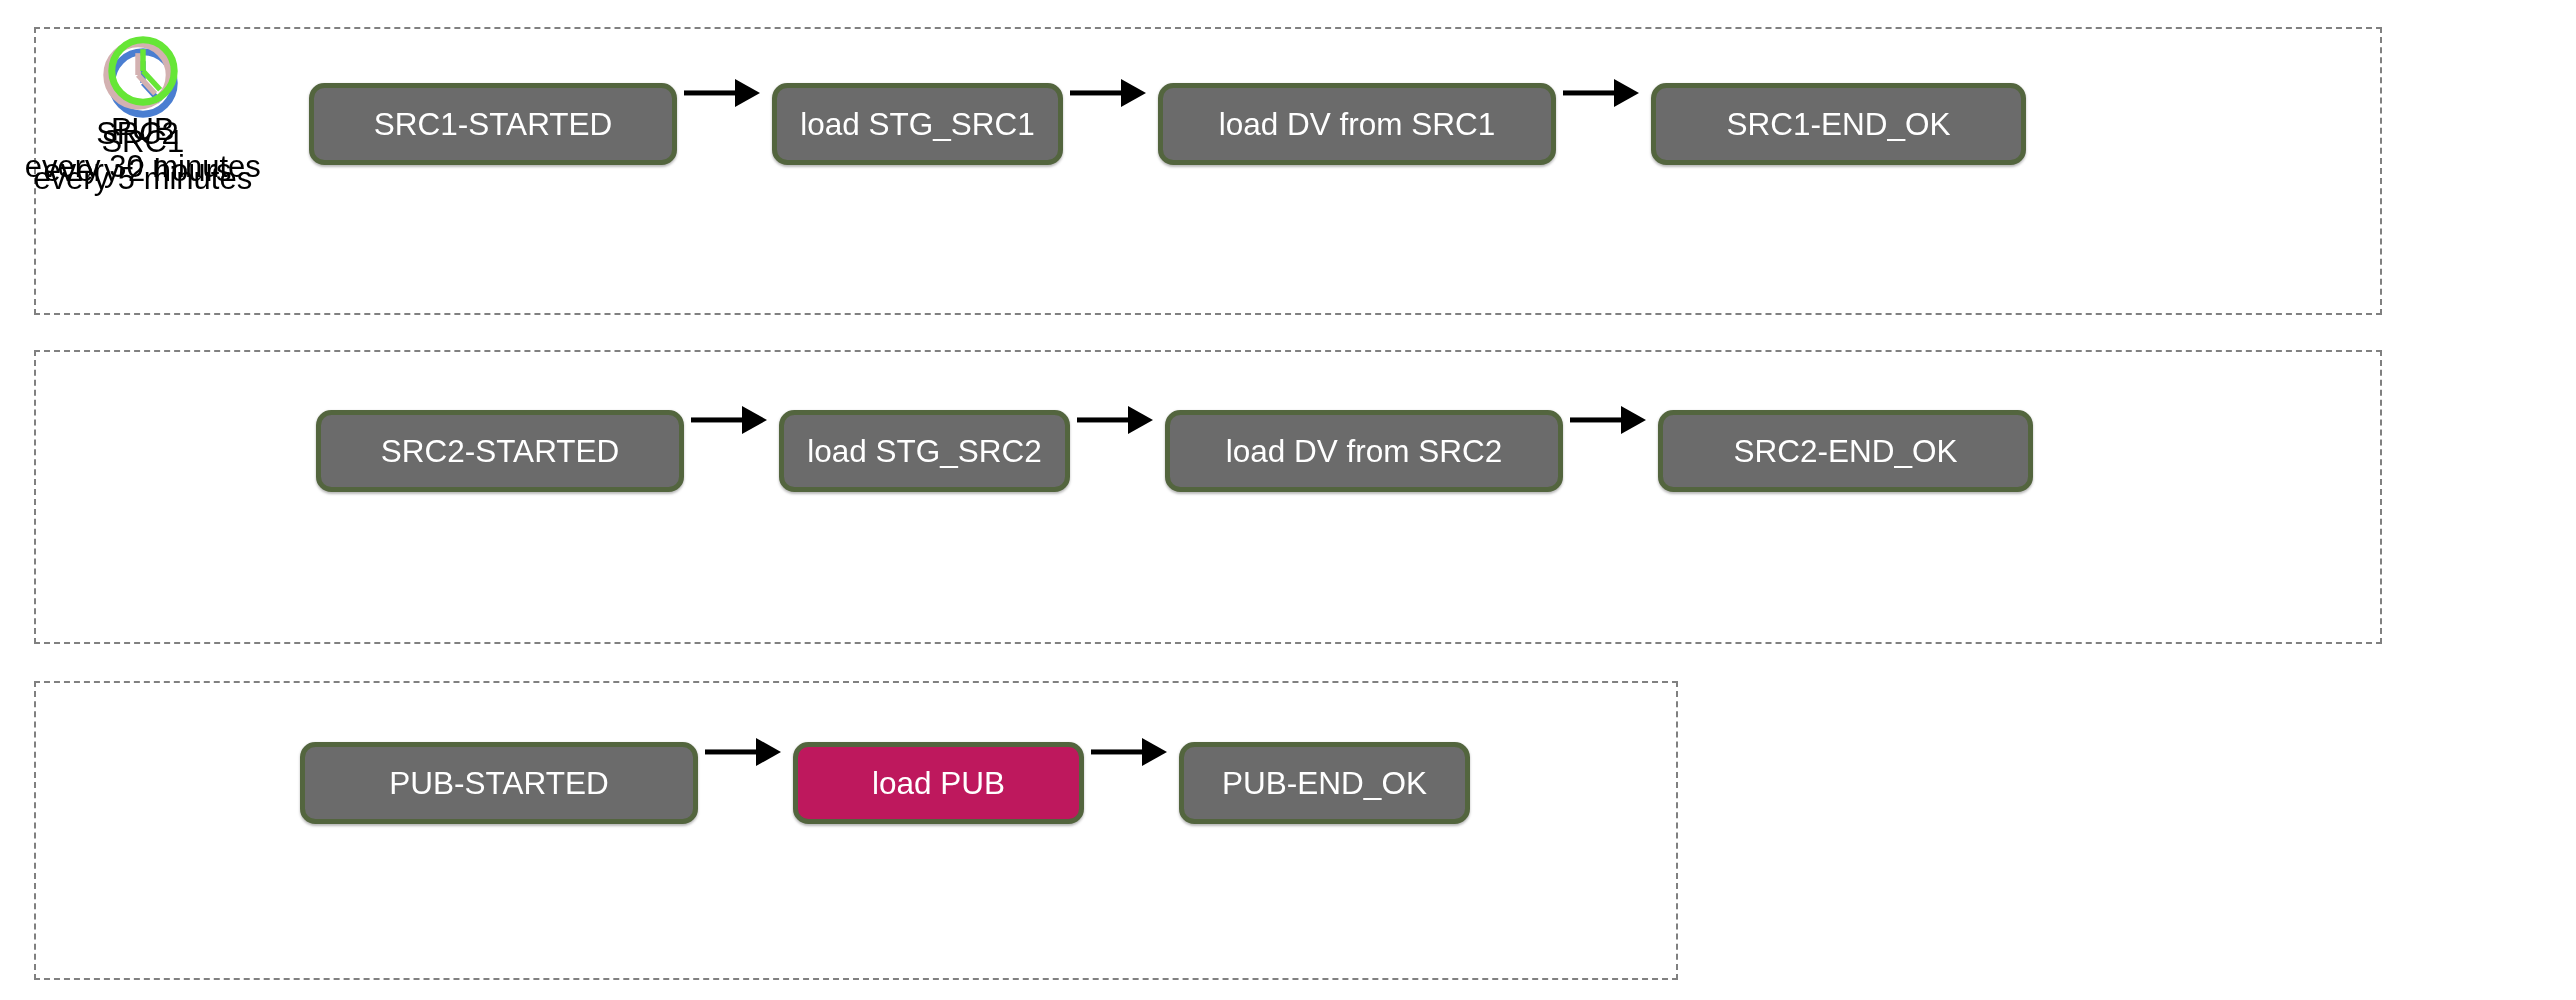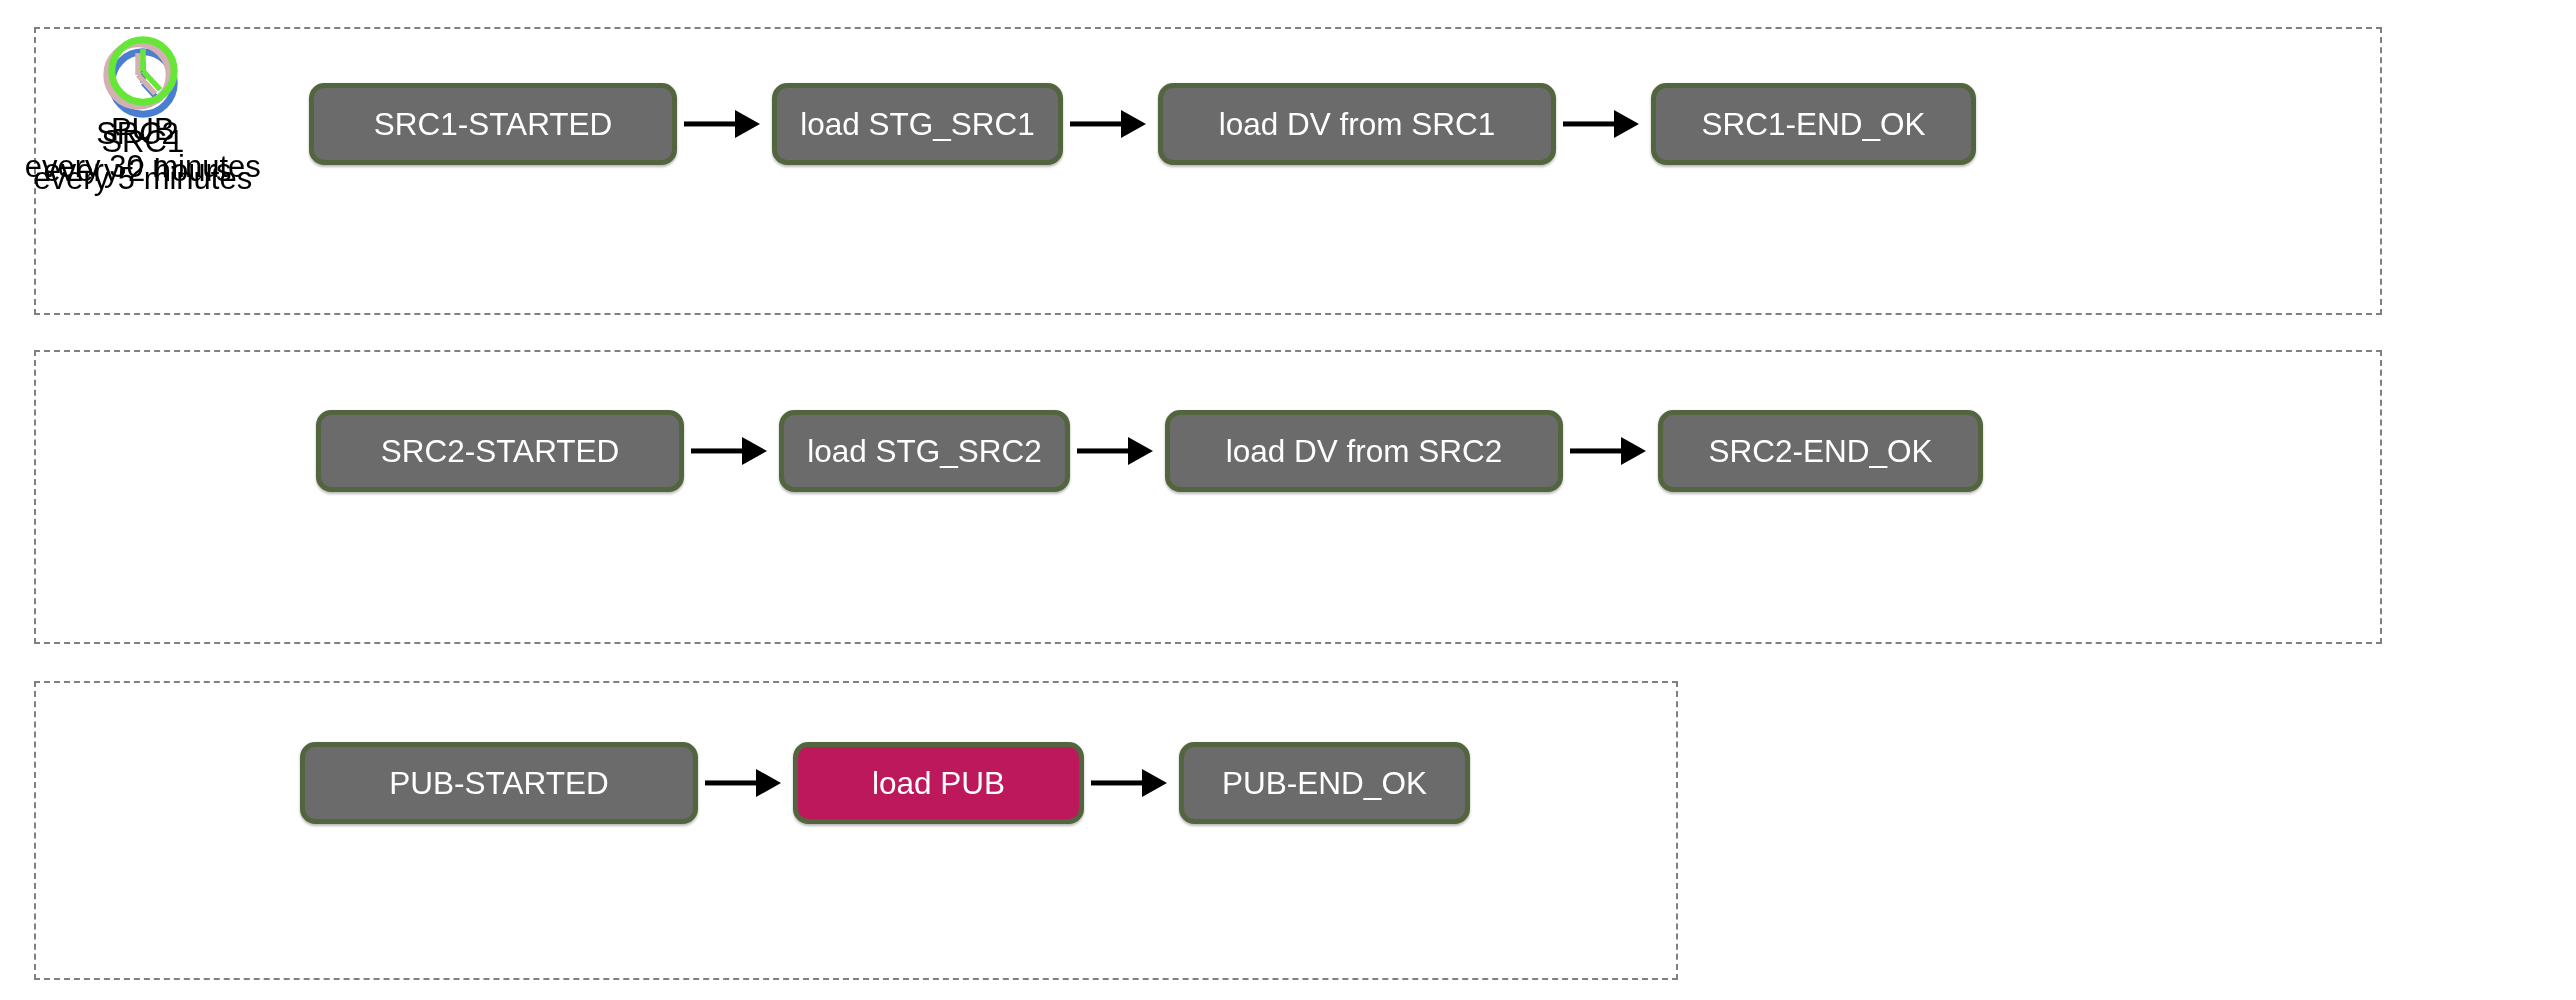--- a/index.html
+++ b/index.html
@@ -54,21 +54,21 @@
     line-height: 1.12;
     white-space: nowrap;
     margin-top: 1.7px;
   }
 
   
   .flow {
     position: absolute;
     display: flex;
     flex-direction: row;
-    align-items: center;
+    align-items: flex-start;
   }
   #flow-src1 { left: 309px; top: 83px; }
   #flow-src2 { left: 316px; top: 410px; }
   #flow-pub  { left: 300px; top: 742px; }
 
   .node {
     height: 82px;
     display: flex;
     align-items: center;
     justify-content: center;
@@ -78,21 +78,21 @@
     color: #ffffff;
     font-size: 31.5px;
     white-space: nowrap;
     box-shadow: 0 1.7px 2.6px rgba(0,0,0,0.28);
   }
   .node.solid { background: #be185d; }
 
   .node.w-432 { width: 368px; }
   .node.w-422 { width: 291px; }
   .node.w-440 { width: 398px; }
-  .node.w-382 { width: 325px; }
+  .node.w-382 { width: 375px; }
 
   
   .arrow {
     position: relative;
     width: 95px;
     height: 20.4px;
     display: flex;
     align-items: center;
     flex: 0 0 auto;
   }

